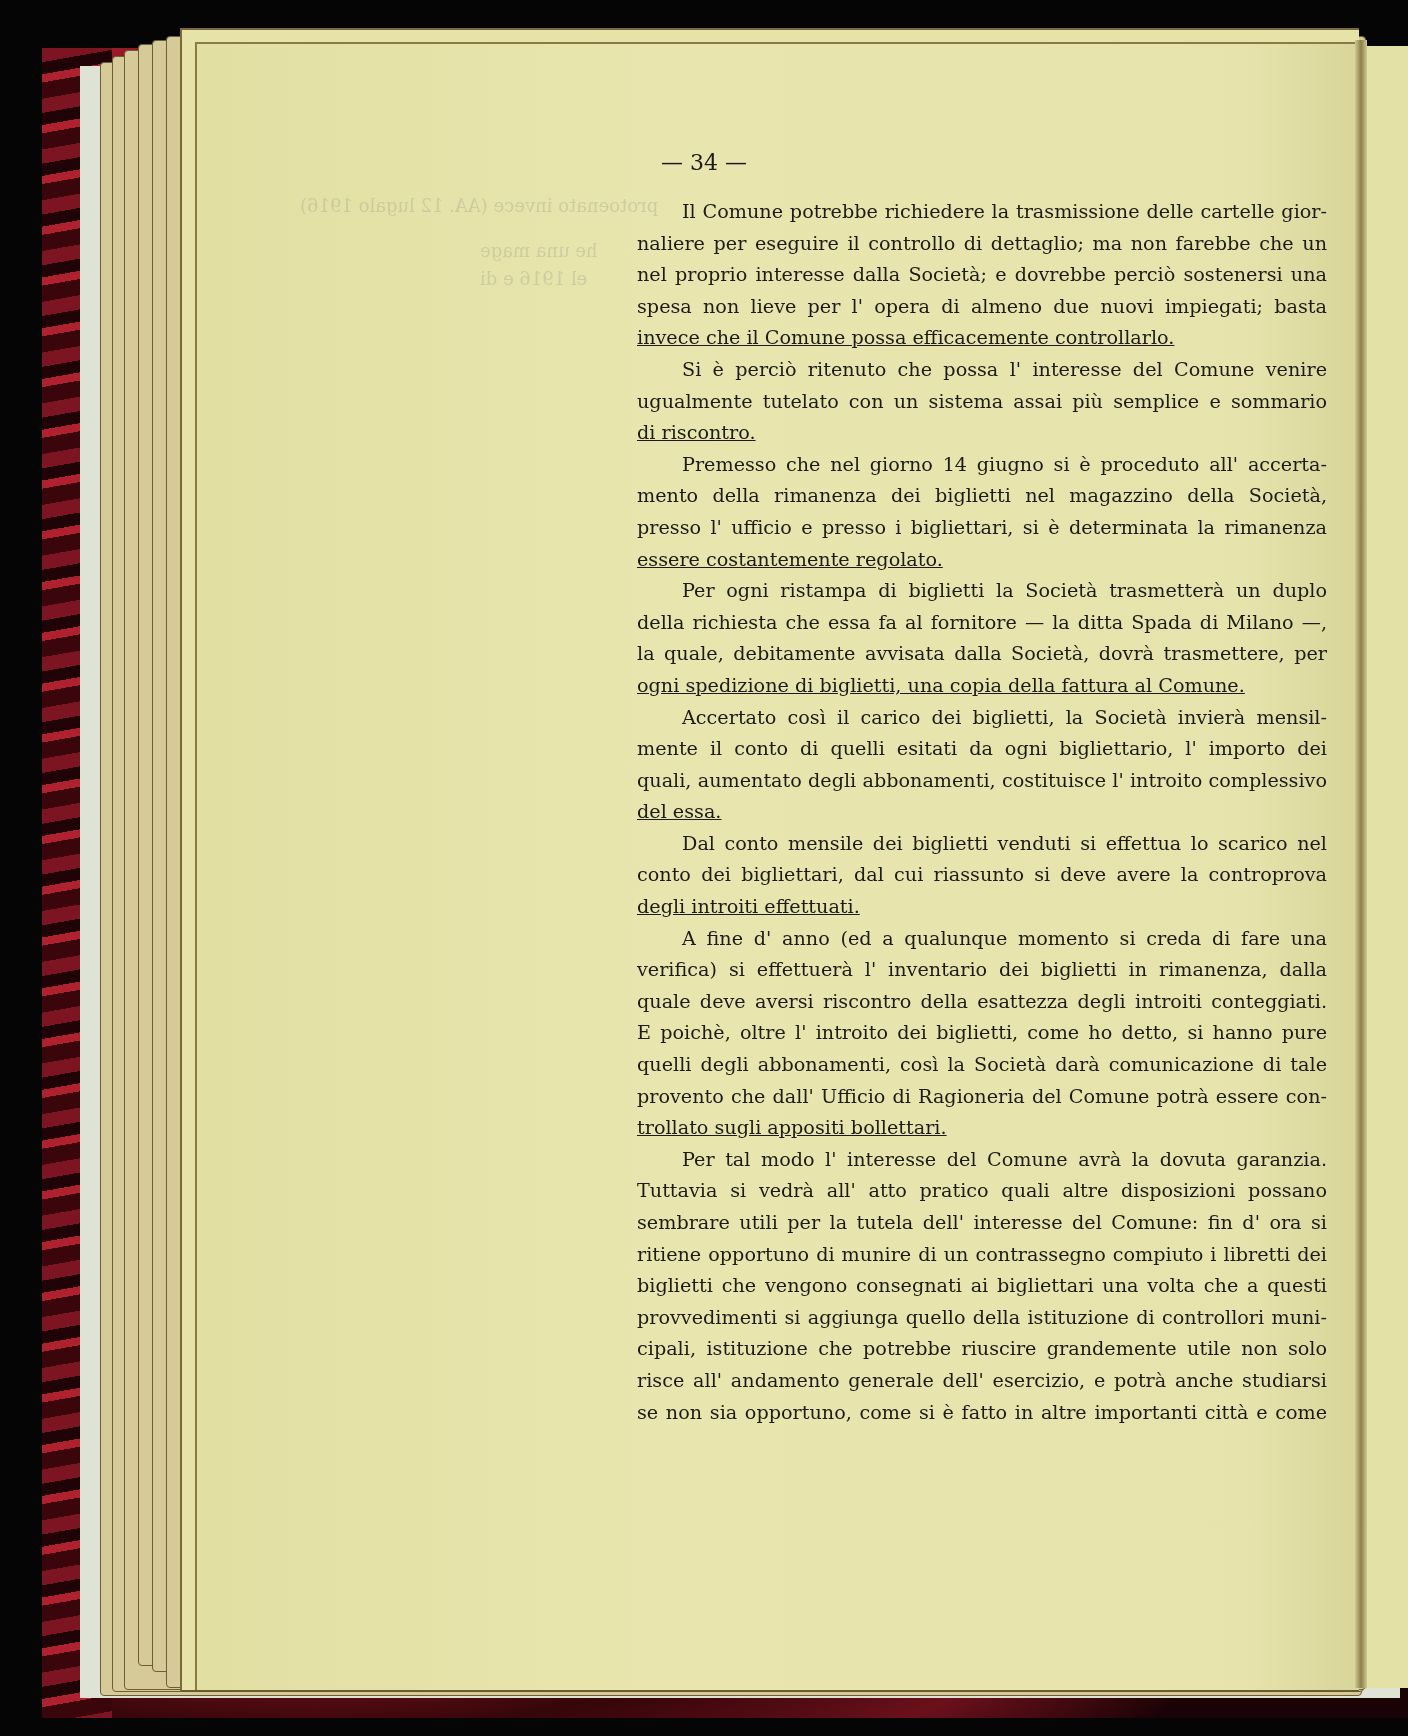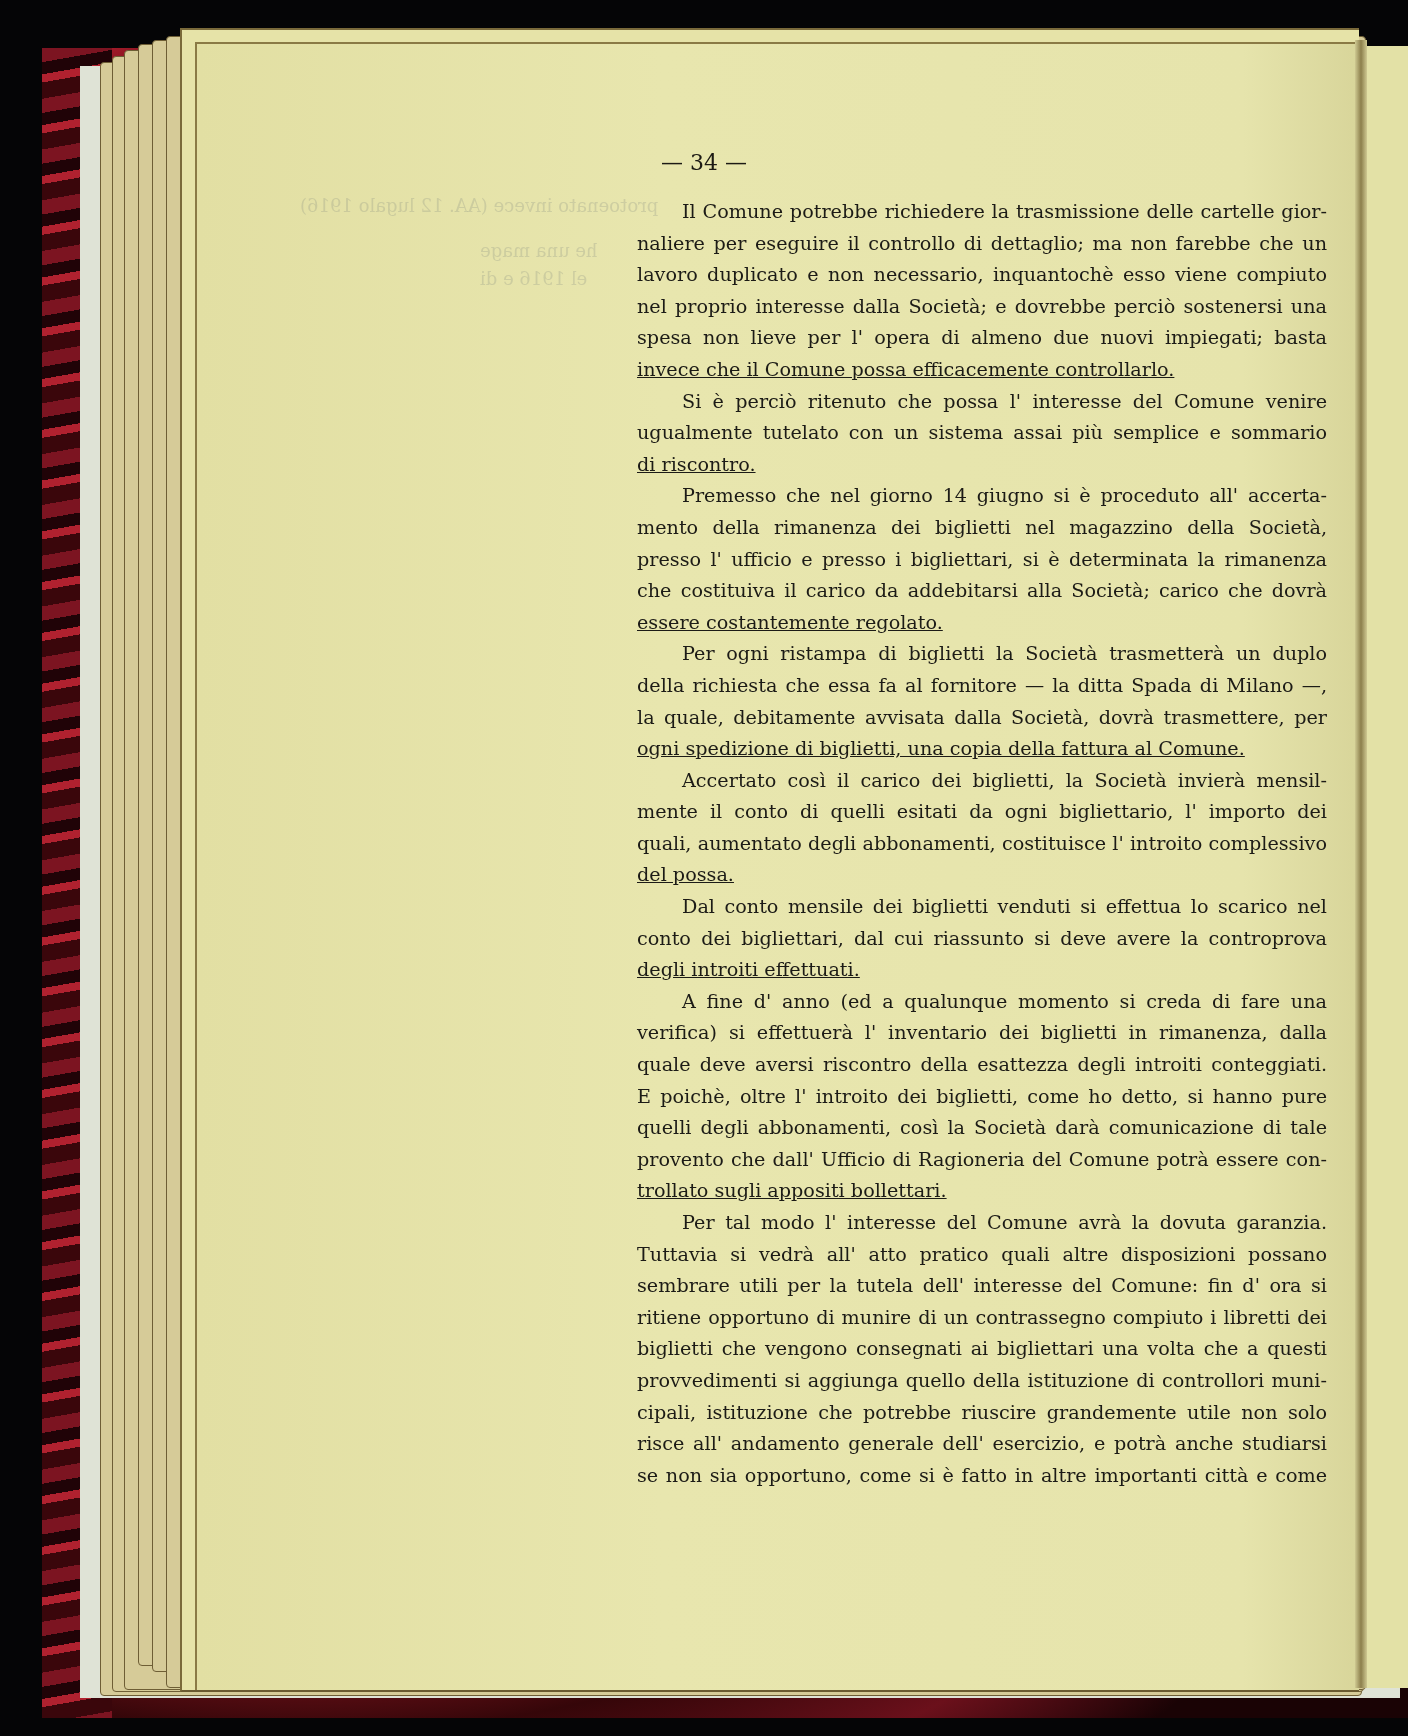--- a/index.html
+++ b/index.html
@@ -48,48 +48,46 @@
 <div class="ghost" style="left:300px;top:195px;">protoenato invece (AA. 12 lugalo 1916)</div>
 <div class="ghost" style="left:480px;top:240px;">he una mage</div>
 <div class="ghost" style="left:480px;top:268px;">el 1916 e di</div>
 
 <div class="page-number">— 34 —</div>
 
 <div class="text" id="body-text">
     <div>
       <span class="line indent">Il Comune potrebbe richiedere la trasmissione delle cartelle gior-</span>
       <span class="line">naliere per eseguire il controllo di dettaglio; ma non farebbe che un</span>
-      <span class="line">lavoro duplicato e non necessario, inquantochè esso viene compiuto</span>
       <span class="line">nel proprio interesse dalla Società; e dovrebbe perciò sostenersi una</span>
       <span class="line">spesa non lieve per l' opera di almeno due nuovi impiegati; basta</span>
       <span class="line last">invece che il Comune possa efficacemente controllarlo.</span>
     </div>
     <div>
       <span class="line indent">Si è perciò ritenuto che possa l' interesse del Comune venire</span>
       <span class="line">ugualmente tutelato con un sistema assai più semplice e sommario</span>
       <span class="line last">di riscontro.</span>
     </div>
     <div>
       <span class="line indent">Premesso che nel giorno 14 giugno si è proceduto all' accerta-</span>
       <span class="line">mento della rimanenza dei biglietti nel magazzino della Società,</span>
       <span class="line">presso l' ufficio e presso i bigliettari, si è determinata la rimanenza</span>
-      <span class="line">che costituiva il carico da addebitarsi alla Società; carico che dovrà</span>
       <span class="line last">essere costantemente regolato.</span>
     </div>
     <div>
       <span class="line indent">Per ogni ristampa di biglietti la Società trasmetterà un duplo</span>
       <span class="line">della richiesta che essa fa al fornitore — la ditta Spada di Milano —,</span>
       <span class="line">la quale, debitamente avvisata dalla Società, dovrà trasmettere, per</span>
       <span class="line last">ogni spedizione di biglietti, una copia della fattura al Comune.</span>
     </div>
     <div>
       <span class="line indent">Accertato così il carico dei biglietti, la Società invierà mensil-</span>
       <span class="line">mente il conto di quelli esitati da ogni bigliettario, l' importo dei</span>
       <span class="line">quali, aumentato degli abbonamenti, costituisce l' introito complessivo</span>
-      <span class="line last">del possa.</span>
+      <span class="line last">del essa.</span>
     </div>
     <div>
       <span class="line indent">Dal conto mensile dei biglietti venduti si effettua lo scarico nel</span>
       <span class="line">conto dei bigliettari, dal cui riassunto si deve avere la controprova</span>
       <span class="line last">degli introiti effettuati.</span>
     </div>
     <div>
       <span class="line indent">A fine d' anno (ed a qualunque momento si creda di fare una</span>
       <span class="line">verifica) si effettuerà l' inventario dei biglietti in rimanenza, dalla</span>
       <span class="line">quale deve aversi riscontro della esattezza degli introiti conteggiati.</span>

